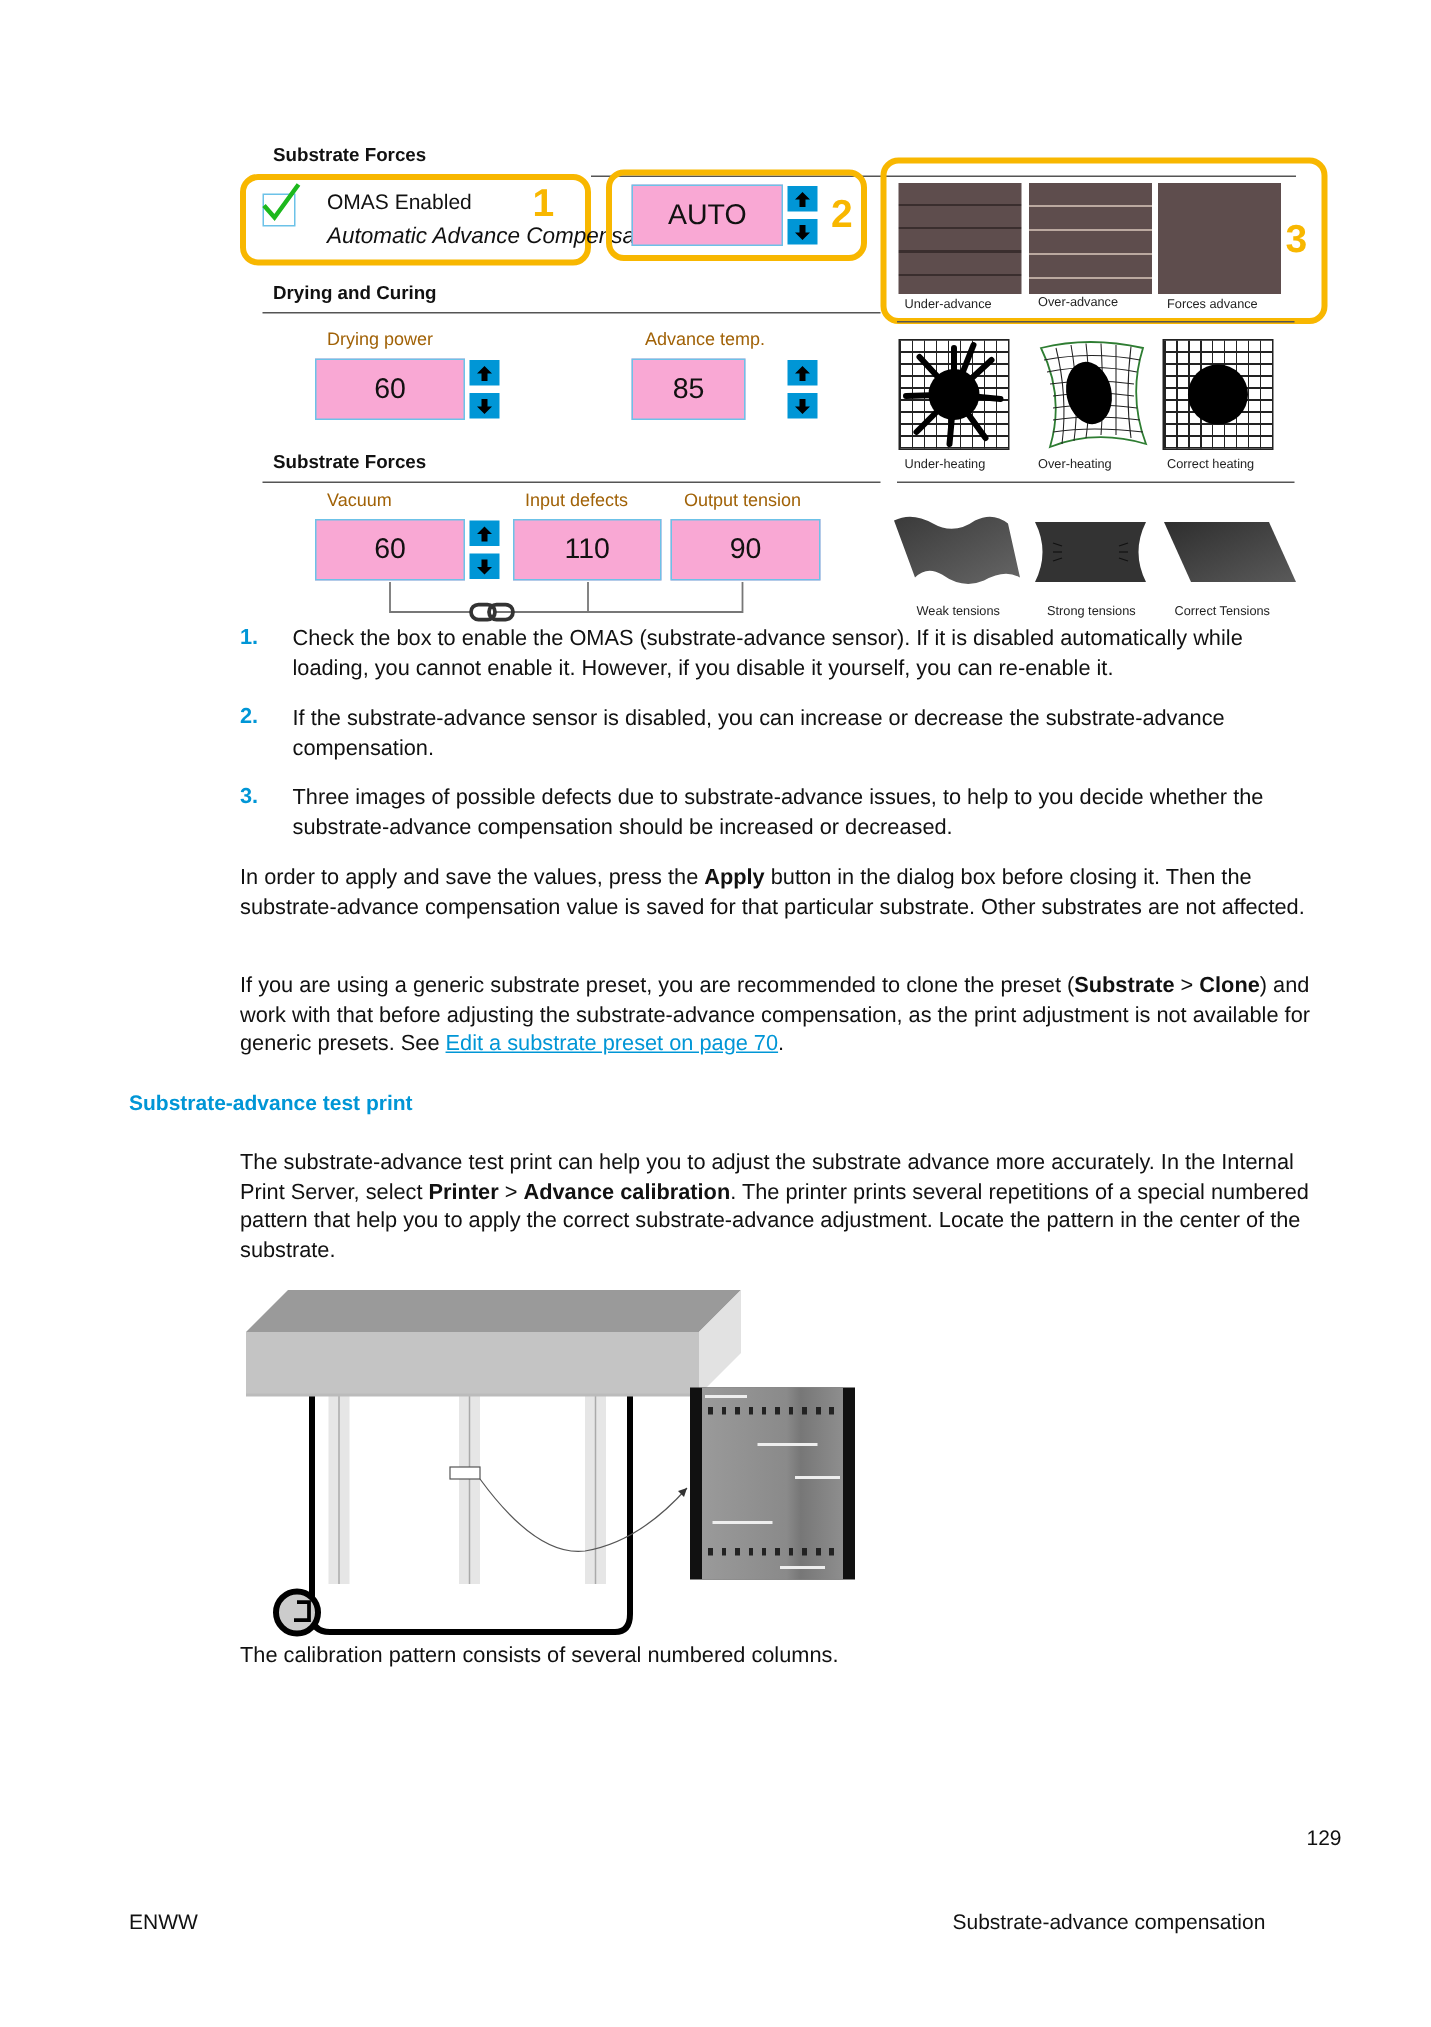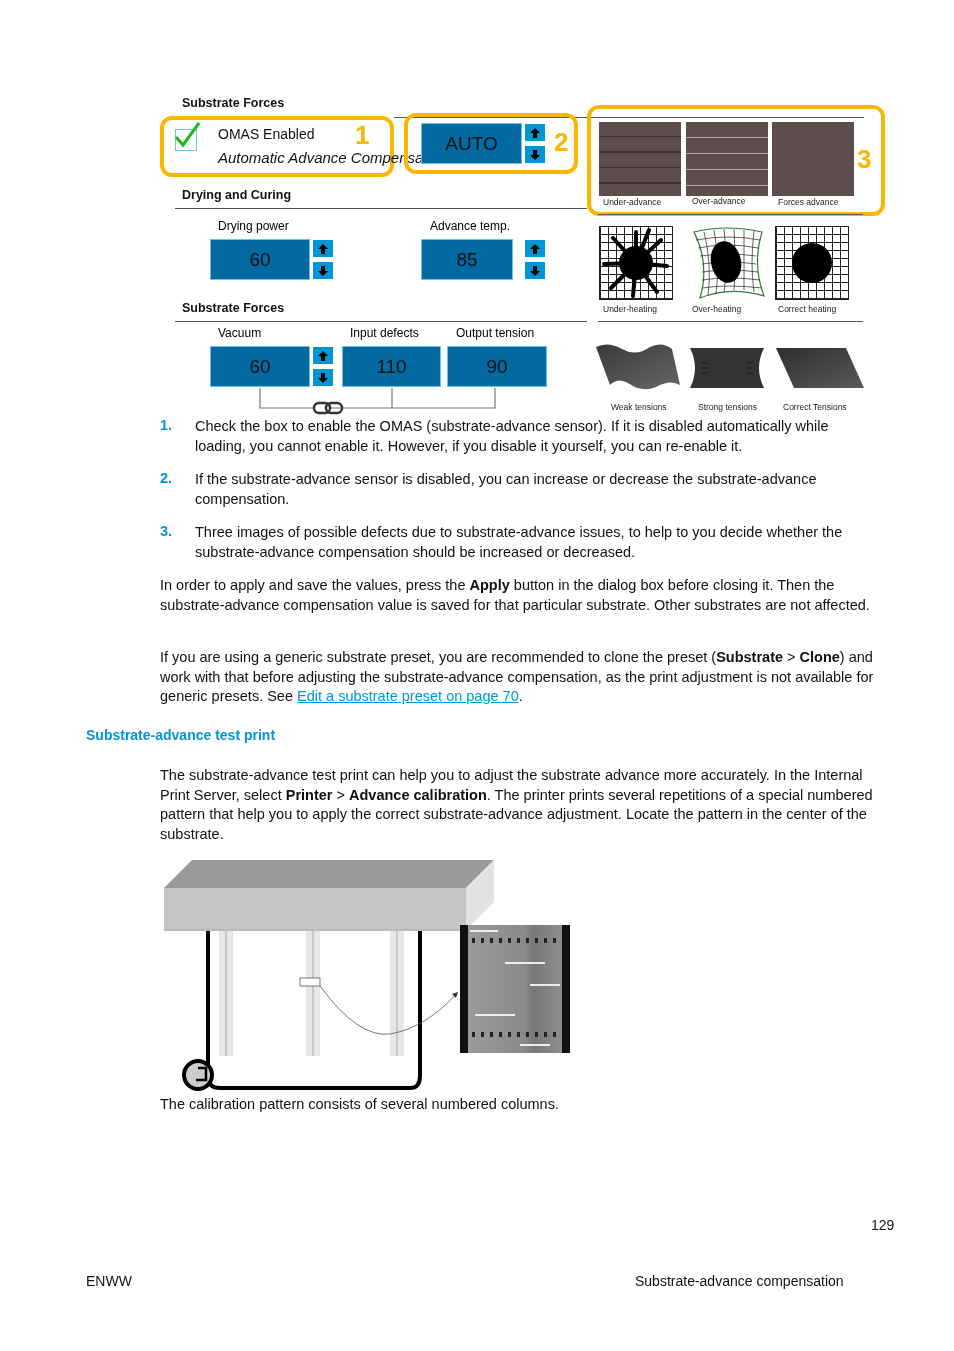--- a/index.html
+++ b/index.html
@@ -2,24 +2,24 @@
 <html><head>
 <meta charset="utf-8">
 <style>
   html,body{margin:0;padding:0;background:#fff;}
   body{width:954px;height:1351px;position:relative;overflow:hidden;font-family:"Liberation Sans",sans-serif;color:#111;}
   .abs{position:absolute;}
   .sec-title{font-size:12.5px;font-weight:bold;color:#111;}
   .hr{position:absolute;height:1px;background:#555;}
   .yellow-box{position:absolute;border:4px solid #F8B700;border-radius:12px;box-sizing:border-box;}
   .callout{position:absolute;font-size:26px;font-weight:bold;color:#F8B700;}
-  .valbox{position:absolute;border:1.5px solid #6CC2E8;background:#0369a1;box-sizing:border-box;display:flex;align-items:center;justify-content:center;font-size:19px;color:#111;}
+  .valbox{position:absolute;border:1.5px solid #6CC2E8;background:#f9a8d4;box-sizing:border-box;display:flex;align-items:center;justify-content:center;font-size:19px;color:#111;}
   .spin{position:absolute;width:20px;height:17px;background:#0096D6;display:flex;align-items:center;justify-content:center;}
   .spin svg{width:12px;height:12px;}
-  .field-label{position:absolute;font-size:12px;color:#000000;}
+  .field-label{position:absolute;font-size:12px;color:#a16207;}
   .caption{position:absolute;font-size:8.5px;color:#222;}
   .p{position:absolute;font-size:14.5px;line-height:19.5px;color:#111;}
   .num{position:absolute;font-size:14.5px;font-weight:bold;color:#0096D6;}
   a.link{color:#0096D6;text-decoration:underline;}
   .h2{position:absolute;font-size:14px;font-weight:bold;color:#0096D6;}
   .grid-img{position:absolute;background:
     repeating-linear-gradient(0deg,#222 0 1px,transparent 1px 8px),
     repeating-linear-gradient(90deg,#222 0 1px,transparent 1px 8px);
     border:1px solid #222;box-sizing:border-box;}
   .footer{position:absolute;font-size:14px;color:#111;}
@@ -76,21 +76,21 @@
         <path d="M6 1 L11 6 L8 6 L8 11 L4 11 L4 6 L1 6 Z" fill="#000"></path>
       </svg>
     </div>
   <div class="spin" style="left:313px;top:262px;">
       <svg viewBox="0 0 12 12">
         <path d="M6 11 L11 6 L8 6 L8 1 L4 1 L4 6 L1 6 Z" fill="#000"></path>
       </svg>
     </div>
 
   <div class="field-label" style="left:430px;top:219px;">Advance temp.</div>
-  <div class="valbox" style="left:421px;top:239px;width:92px;height:41px;">85</div>
+  <div class="valbox" style="left:421px;top:239px;width:76px;height:41px;">85</div>
   <div class="spin" style="left:525px;top:240px;">
       <svg viewBox="0 0 12 12">
         <path d="M6 1 L11 6 L8 6 L8 11 L4 11 L4 6 L1 6 Z" fill="#000"></path>
       </svg>
     </div>
   <div class="spin" style="left:525px;top:262px;">
       <svg viewBox="0 0 12 12">
         <path d="M6 11 L11 6 L8 6 L8 1 L4 1 L4 6 L1 6 Z" fill="#000"></path>
       </svg>
     </div>

